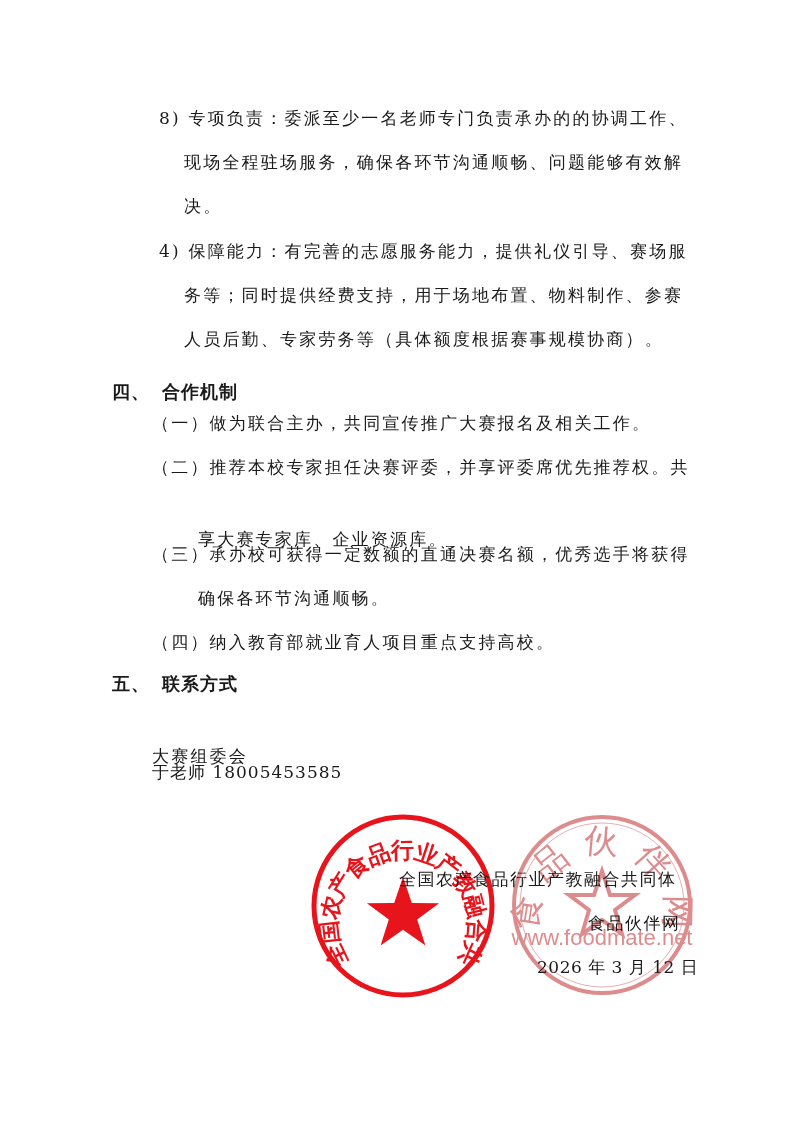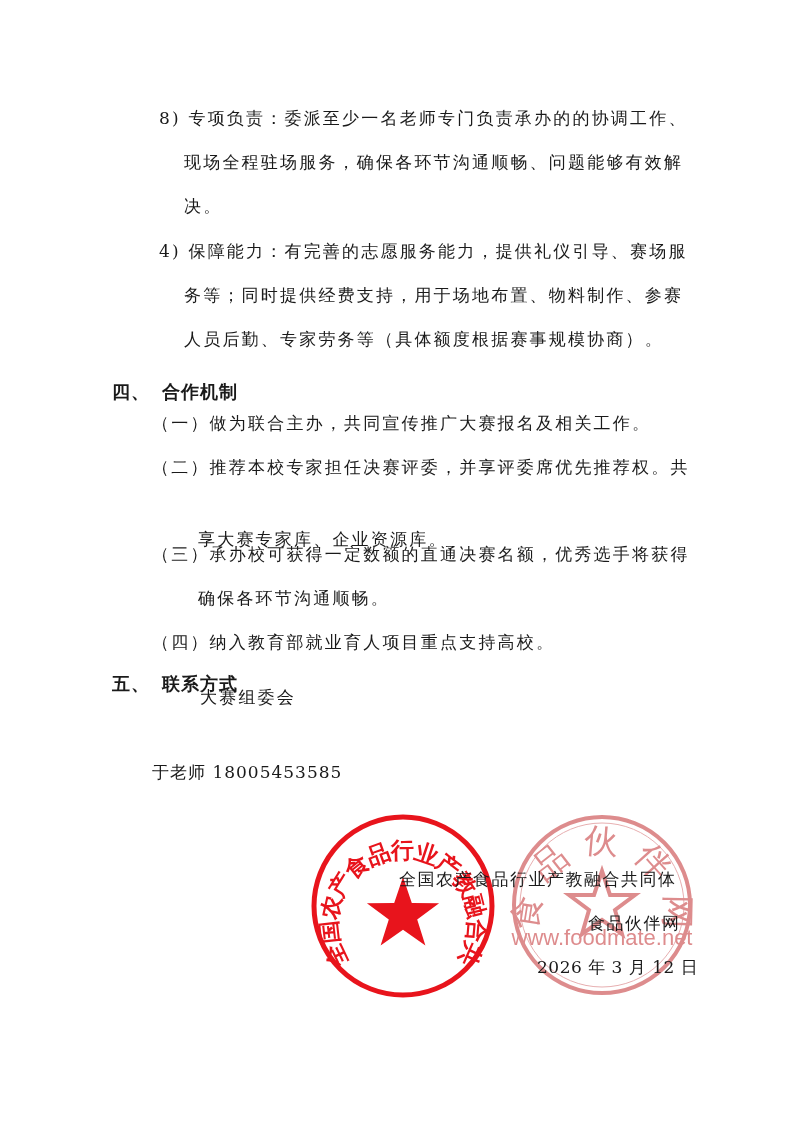--- a/index.html
+++ b/index.html
@@ -28,21 +28,21 @@
 <div class="line" style="left:152px;top:413px;text-align:center;">（一）做为联合主办，共同宣传推广大赛报名及相关工作。</div>
 <div class="line" style="left:152px;top:457px;">（二）推荐本校专家担任决赛评委，并享评委席优先推荐权。共</div>
 <div class="line" style="left:198px;top:501px;margin-top:28px;">享大赛专家库、企业资源库。</div>
 <div class="line" style="left:152px;top:544px;">（三）承办校可获得一定数额的直通决赛名额，优秀选手将获得</div>
 <div class="line" style="left:198px;top:588px;">确保各环节沟通顺畅。</div>
 <div class="line" style="left:152px;top:632px;text-align:right;">（四）纳入教育部就业育人项目重点支持高校。</div>
 
 <div class="heading" style="left:112px;top:674px;">
   <span class="num">五、</span><span>联系方式</span>
 </div>
-<div class="line" style="left:152px;top:687px;margin-left:48px;">大赛组委会</div>
+<div class="line" style="left:152px;top:746px;">大赛组委会</div>
 <div class="line" style="left:152px;top:762px;letter-spacing:1px;">于老师 18005453585</div>
 
 <svg class="stamp" style="left:309px;top:812px;z-index:1;" width="188" height="188" viewBox="0 0 188 188">
   <defs>
     <path id="arcL" d="M 40 150 A 66 66 0 1 1 148 150"></path>
   </defs>
   <circle cx="94" cy="94" r="89" fill="none" stroke="#e8141c" stroke-width="5"></circle>
   <text font-family="DejaVu Sans, sans-serif" font-size="23" font-weight="bold" fill="#e8141c" letter-spacing="-1">
     <textPath href="#arcL" startOffset="0">全国农产食品行业产教融合共同体</textPath>
   </text>

